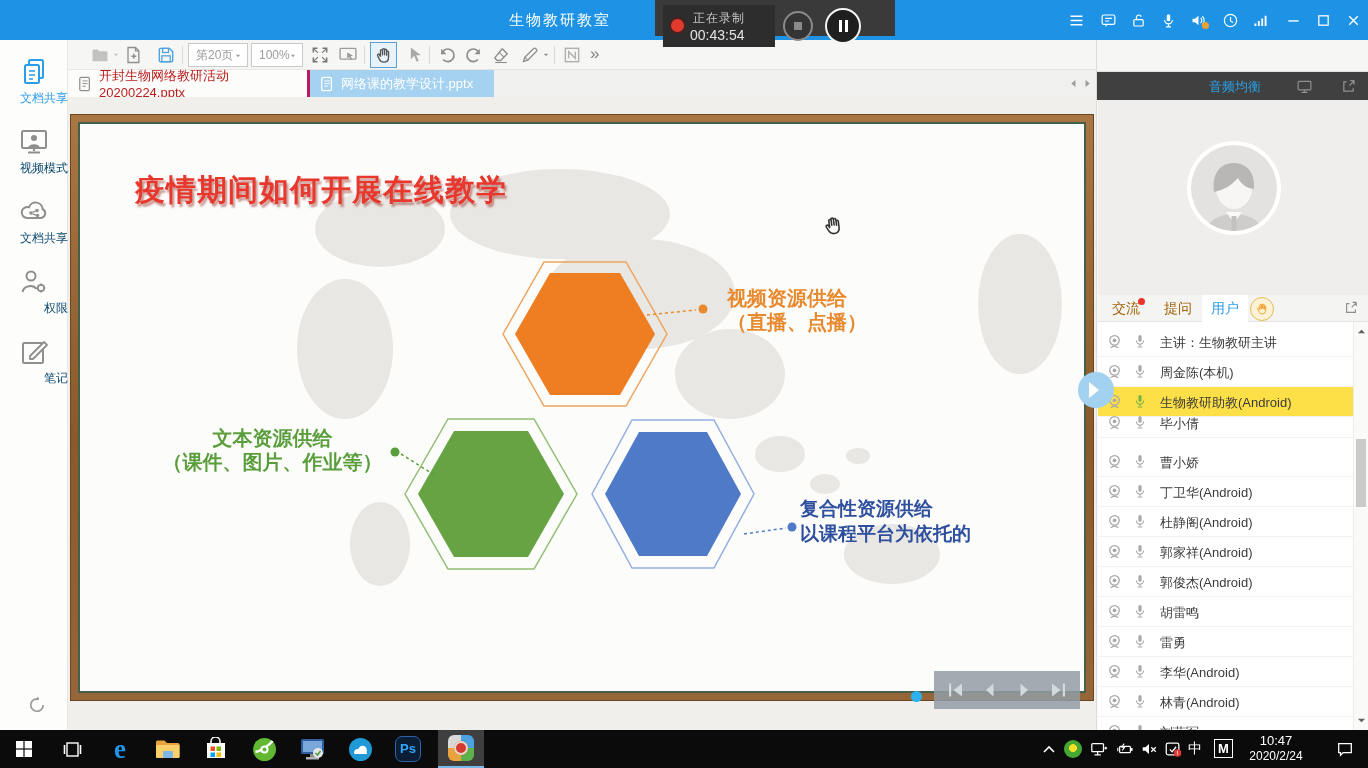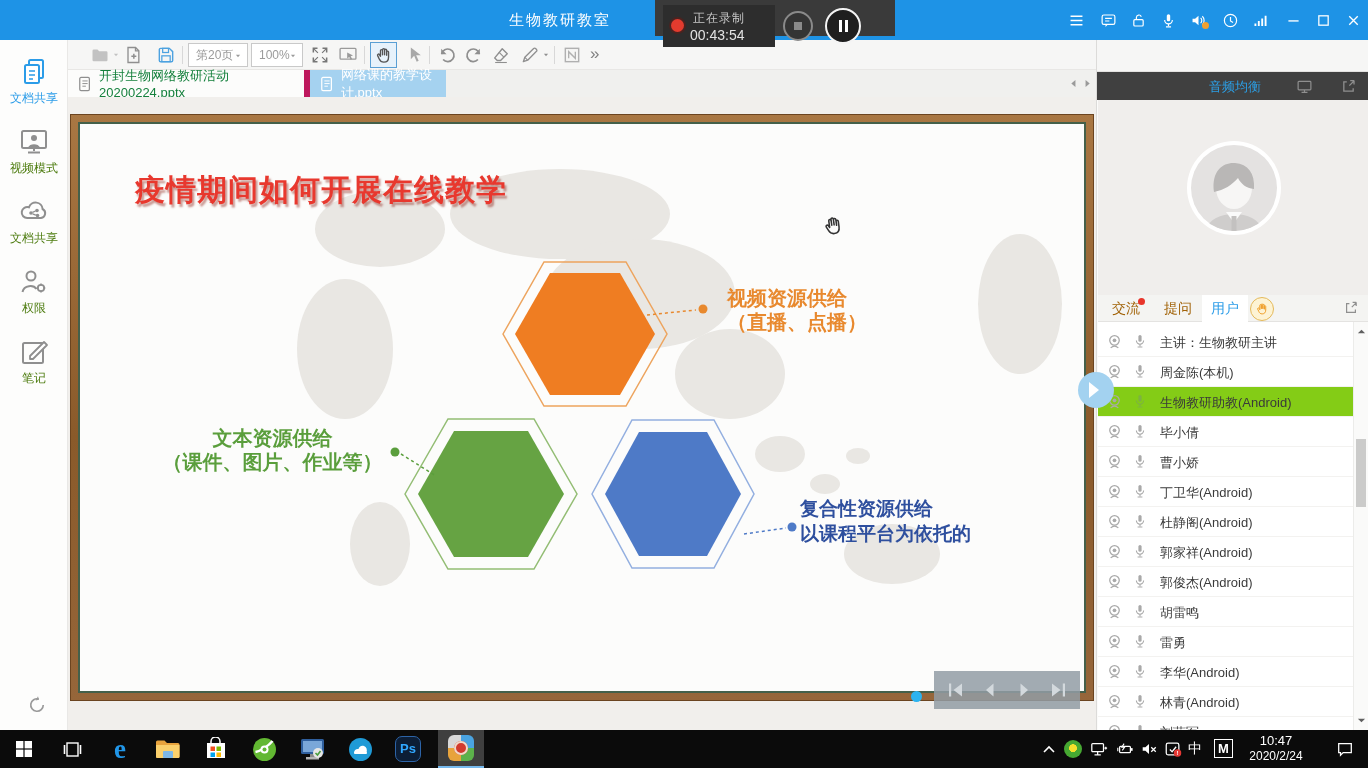--- a/index.html
+++ b/index.html
@@ -20,23 +20,23 @@
   .rec-label{position:absolute;left:30px;top:5px;font-size:12px;color:#c8c8c8;letter-spacing:1px;}
   .rec-time{position:absolute;left:27px;top:22px;font-size:14px;color:#e3e3e3;}
   .rec-stop{position:absolute;left:128px;top:11px;width:30px;height:30px;border:2px solid #8a8a8a;border-radius:50%;background:#343434;}
   .rec-stop::after{content:"";position:absolute;left:9px;top:9px;width:8px;height:8px;background:#8a8a8a;}
   .rec-pause{position:absolute;left:170px;top:8px;width:36px;height:36px;border:2px solid #f4f4f4;border-radius:50%;background:#1f1f1f;}
   .rec-pause::before,.rec-pause::after{content:"";position:absolute;top:10px;width:3px;height:12px;background:#fff;}
   .rec-pause::before{left:12px}.rec-pause::after{left:18px}
 
   
   .sidebar{position:absolute;left:0;top:40px;width:68px;height:690px;background:#fdfdfc;border-right:1px solid #e9e8e6;}
-  .sb-item{position:absolute;left:0;width:68px;text-align:center;color:#8f8f8f;cursor:pointer;}
+  .sb-item{position:absolute;left:0;width:68px;text-align:right;color:#8f8f8f;cursor:pointer;}
   .sb-item svg{margin:0 auto;width:32px;height:32px;}
-  .sb-label{font-size:12px;margin-top:2px;color:#4d7c0f;}
+  .sb-label{font-size:12px;margin-top:2px;color:#0c4a6e;}
   .sb-item.active{color:#2b9ce8;}
   .sb-item.active .sb-label{color:#2b9ce8;}
 
   
   .toolbar{position:absolute;left:68px;top:40px;width:1028px;height:30px;background:#f6f6f5;border-bottom:1px solid #e8e7e5;}
   .tb-ic{position:absolute;top:5px;width:20px;height:20px;color:#8f8f8f;cursor:pointer;}
   .tb-sep{position:absolute;top:6px;width:1px;height:18px;background:#d8d8d8;}
   .tb-box{position:absolute;top:3px;height:24px;background:#fff;border:1px solid #c9c9c9;color:#9b9b9b;font-size:12px;line-height:22px;padding-left:7px;cursor:pointer;}
   .tb-box .cv{position:absolute;right:5px;top:9px;width:8px;height:6px;color:#9b9b9b;}
   .hand-box{position:absolute;left:302px;top:2px;width:27px;height:26px;border:1px solid #5a9fd4;background:#e7f2fb;}
@@ -74,21 +74,21 @@
   .rp-tab{position:absolute;top:0;height:27px;line-height:26px;text-align:center;font-size:14px;color:#a16207;cursor:pointer;}
   .rp-tab.active{background:#fff;color:#2b9ce8;}
   .rp-dot{position:absolute;width:7px;height:7px;border-radius:50%;background:#e8352b;}
   .handraise{position:absolute;left:152px;top:2px;width:24px;height:24px;border:1px solid #e4b95a;background:#fdf3d4;border-radius:50%;color:#ef9d26;cursor:pointer;}
   .handraise svg{width:14px;height:14px;margin:4px auto;}
   .userlist{position:absolute;left:1px;top:282px;width:271px;height:408px;background:#fff;overflow:hidden;}
   .urow{position:absolute;left:0;width:256px;height:30px;border-bottom:1px solid #f3f2f0;cursor:pointer;}
   .urow .uw{position:absolute;left:8px;top:6px;width:17px;height:17px;color:#a9a9a9;}
   .urow .um{position:absolute;left:34px;top:6px;width:16px;height:16px;color:#a9a9a9;}
   .urow.mic-on .um{color:#7cb342;}
-  .urow.shade{background:#84cc16;}
+  .urow.shade{background:#fde047;}
   .uname{position:absolute;left:62px;top:7px;font-size:13px;color:#3a3a3a;white-space:nowrap;}
   .vscroll{position:absolute;left:256px;top:282px;width:15px;height:408px;background:#fafaf9;border-left:1px solid #ececea;}
   .vthumb{position:absolute;left:2px;top:117px;width:10px;height:68px;background:#cbcbca;}
   .varrow{position:absolute;left:3px;width:9px;height:9px;color:#606060;}
 
   .collapse-handle{position:absolute;left:1078px;top:372px;width:36px;height:36px;border-radius:50%;background:#a3d2f0;z-index:6;cursor:pointer;}
   .collapse-handle::after{content:"";position:absolute;left:11px;top:10px;border-left:10px solid #fff;border-top:8px solid transparent;border-bottom:8px solid transparent;}
 
   
   .taskbar{position:absolute;left:0;top:730px;width:1368px;height:38px;background:#0b0b0b;}
@@ -407,28 +407,28 @@
         <use href="#s-caret"></use>
       </svg>
     <div class="tb-sep" style="left:486px"></div>
     <svg class="tb-ic" style="left:494px;color:#b0b0b0">
         <use href="#s-notepanel"></use>
       </svg>
     <div class="abs" style="left:522px;top:4px;font-size:17px;color:#808080;cursor:pointer">»</div>
   </div>
 
   <div class="tabsrow">
-    <div class="dtab" style="left:0;width:242px;background:#fcfcfb;border-right:6px solid #be185d;color:#15803d">
+    <div class="dtab" style="left:0;width:242px;background:#fcfcfb;border-right:3px solid #be185d;color:#b91c1c">
       <svg viewBox="0 0 16 18">
           <rect x="2" y="1.5" width="11" height="15" rx="1.5" stroke="#8f8f8f" fill="none" stroke-width="1.4"></rect>
           <path d="M5 5.5h6M5 8.5h6M5 11.5h4" stroke="#8f8f8f" stroke-width="1.1"></path>
         </svg>
       <span>开封生物网络教研活动20200224.pptx</span>
     </div>
-    <div class="dtab" style="left:242px;width:136px;background:#a5d2f0;color:#fff">
+    <div class="dtab" style="left:242px;width:184px;background:#a5d2f0;color:#fff">
       <svg viewBox="0 0 16 18">
           <rect x="2" y="1.5" width="11" height="15" rx="1.5" stroke="#fff" fill="none" stroke-width="1.4"></rect>
           <path d="M5 5.5h6M5 8.5h6M5 11.5h4" stroke="#fff" stroke-width="1.1"></path>
         </svg>
       <span>网络课的教学设计.pptx</span>
     </div>
     <svg class="abs" style="left:1000px;top:8px;width:11px;height:11px;color:#9a9a9a;cursor:pointer">
         <use href="#s-tri-l"></use>
       </svg>
     <svg class="abs" style="left:1014px;top:8px;width:11px;height:11px;color:#9a9a9a;cursor:pointer">
@@ -581,21 +581,21 @@
       </div>
       <div class="urow mic-on shade" style="top:65px">
         <svg class="uw">
             <use href="#s-webcam"></use>
           </svg>
         <svg class="um">
             <use href="#s-mic"></use>
           </svg>
         <span class="uname">生物教研助教(Android)</span>
       </div>
-      <div class="urow" style="top:95px">
+      <div class="urow" style="top:86px">
         <svg class="uw">
             <use href="#s-webcam"></use>
           </svg>
         <svg class="um">
             <use href="#s-mic"></use>
           </svg>
         <span class="uname">毕小倩</span>
       </div>
       <div class="urow" style="top:125px">
         <svg class="uw">

